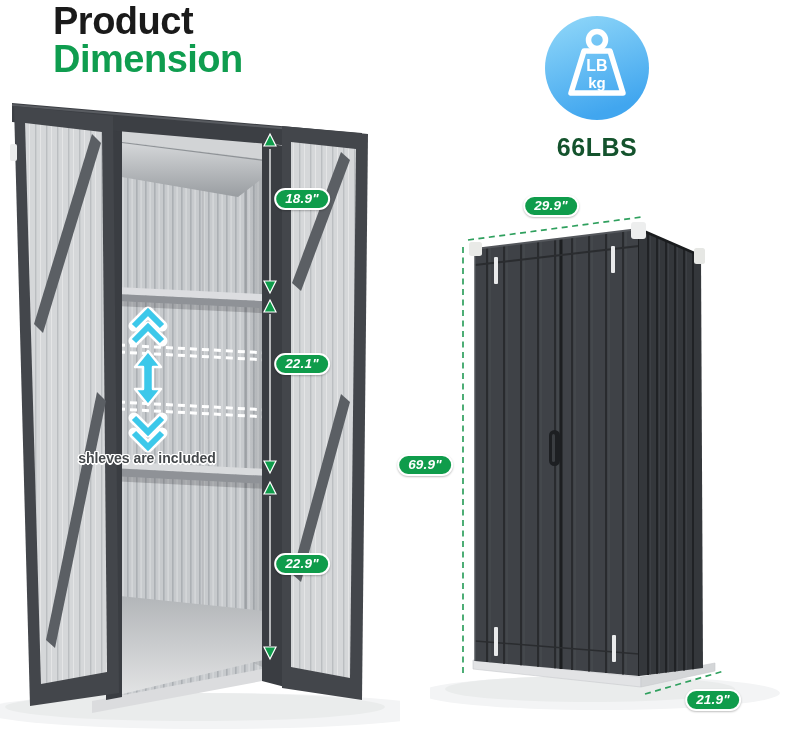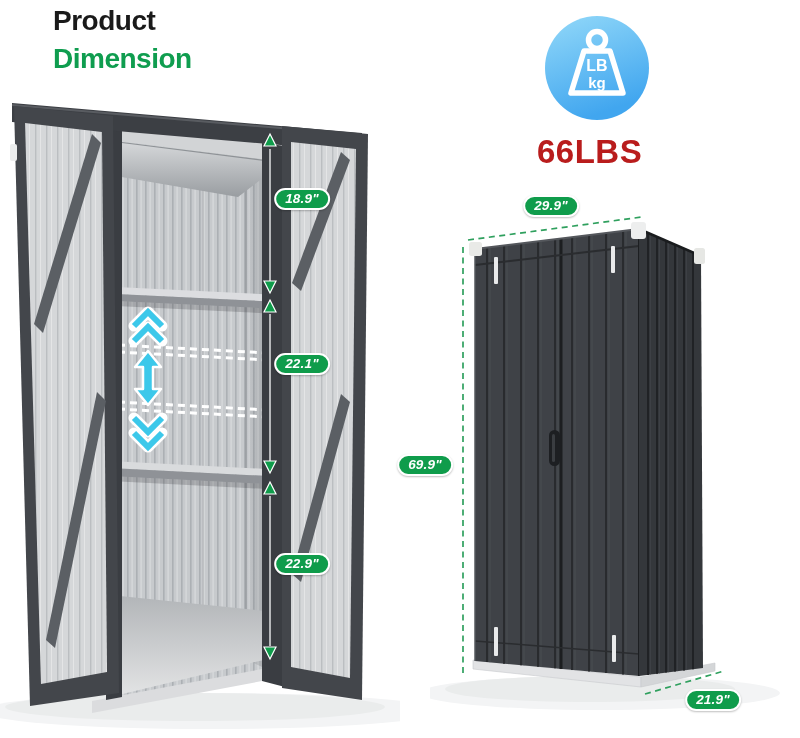--- a/index.html
+++ b/index.html
@@ -4,28 +4,28 @@
 <style>
   html,body{margin:0;padding:0;background:#ffffff;}
   .canvas{
     position:relative;width:800px;height:738px;overflow:hidden;background:#ffffff;
     font-family:"Liberation Sans",sans-serif;
   }
   .abs{position:absolute;}
   
   .title{
     position:absolute;left:53px;top:2px;
-    font-size:28px;line-height:38px;font-weight:800;letter-spacing:-0.5px;
+    font-size:38px;line-height:38px;font-weight:800;letter-spacing:-0.5px;
   }
   .title .l1{color:#1a1a1a;display:block;}
   .title .l2{color:#0f9d4f;display:block;text-align:center;}
   
   .weight-label{
-    position:absolute;left:537px;top:133px;width:120px;text-align:left;
-    font-size:33px;font-weight:800;color:#b91c1c;letter-spacing:0.5px;
+    position:absolute;left:537px;top:133px;width:120px;text-align:center;
+    font-size:25px;font-weight:800;color:#14532d;letter-spacing:0.5px;
   }
   
   .pill{
     position:absolute;transform:translate(-50%,-50%);
     background:#0f9c4b;color:#ffffff;border:2px solid #ffffff;border-radius:999px;
     padding:1px 9px 2px 9px;font-style:italic;font-weight:700;font-size:13.5px;
     letter-spacing:0.2px;white-space:nowrap;box-shadow:0 1px 2px rgba(0,0,0,0.25);
     z-index:30;
   }
   
@@ -267,20 +267,21 @@
     <rect x="264" y="53" width="11" height="16" rx="2.5" fill="#e6e7e4"></rect>
 
     <g stroke="#2fa05e" stroke-width="1.7" stroke-dasharray="6 4.5">
       <line x1="38" y1="45" x2="212" y2="22"></line>
       <line x1="33" y1="52" x2="33" y2="481"></line>
       <line x1="215" y1="499" x2="294" y2="476"></line>
     </g>
   </svg>
 
   <div class="note">
+    <span>shleves are included</span>
   </div>
 
   <div class="pill" style="left:302px;top:199px">18.9"</div>
   <div class="pill" style="left:302px;top:364px">22.1"</div>
   <div class="pill" style="left:302px;top:564px">22.9"</div>
   <div class="pill" style="left:551px;top:206px">29.9"</div>
   <div class="pill" style="left:425px;top:465px">69.9"</div>
   <div class="pill" style="left:713px;top:700px">21.9"</div>
 
 </div>

